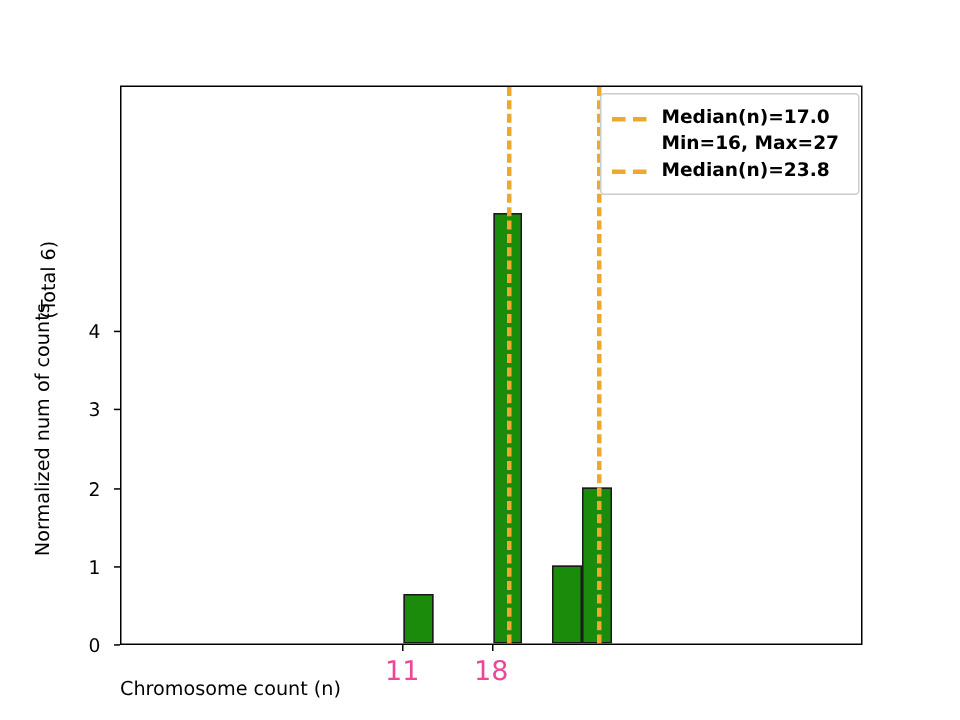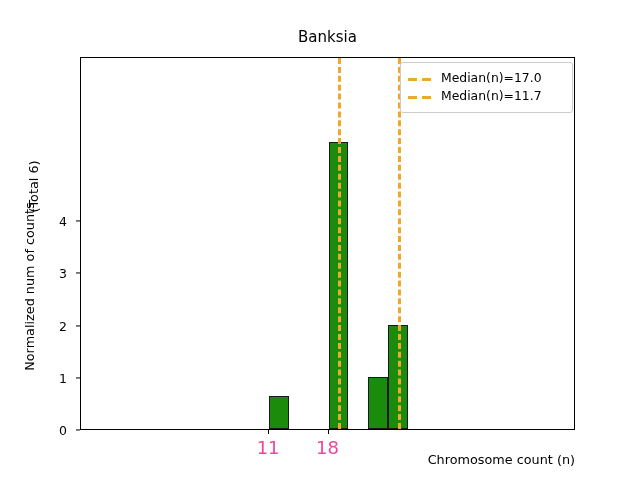--- a/index.html
+++ b/index.html
@@ -85,53 +85,52 @@
     position:absolute;top:0;width:1.1px;height:4px;background:#000;
   }
   .xtick-label{
     position:absolute;top:7px;
     font-size:18px;color:#ec4899;
     transform:translateX(-50%);
     white-space:nowrap;
   }
   #xlabel{
     position:absolute;left:80px;top:452px;width:495px;
-    text-align:right;font-size:12.8px;color:#000;
+    text-align:left;font-size:12.8px;color:#000;
     white-space:nowrap;
   }
 
   
   #legend{
     position:absolute;left:400px;top:62px;
     width:173px;
     border:0.9px solid #cccccc;
     border-radius:3px;
     background:rgba(255,255,255,0.92);
     box-sizing:border-box;
     padding:6px 7px 7px 7px;
   }
-  .legend-entry{display:flex;align-items:flex-start;margin-bottom:1px;}
+  .legend-entry{display:flex;align-items:flex-start;margin-bottom:1px;font-weight:bold;}
   .legend-swatch{
     flex:0 0 auto;width:26px;height:14px;position:relative;margin-right:7px;margin-top:3px;
   }
   .legend-swatch::before,
   .legend-swatch::after{
     content:"";position:absolute;top:6px;height:3.1px;background:#efa82e;
   }
   .legend-swatch::before{left:0;width:9px;}
   .legend-swatch::after{left:14px;width:9px;}
   .legend-text{font-size:12.4px;color:#000;line-height:1.38;}
   .legend-text div{white-space:nowrap;}
 </style>
 </head>
 <body>
 
 <div id="figure">
 
-  <div id="chart-title">Banksia</div>
 
   <div id="y-ticks">
     <div id="ylabel">Normalized num of counts</div>
     <div id="ylabel-total">(Total 6)</div>
 
     <div class="ytick-mark" style="top:373px;"></div>
     <div class="ytick-label" style="top:373px;">0</div>
 
     <div class="ytick-mark" style="top:320.8px;"></div>
     <div class="ytick-label" style="top:320.8px;">1</div>
@@ -154,26 +153,27 @@
     <div class="bar" style="left:306.9px;width:19.8px;height:104.5px;"></div>
 
     <div class="vline" style="left:257.4px;"></div>
     <div class="vline" style="left:316.8px;"></div>
 
     <div id="legend" style="position:absolute;left:319px;top:4px;">
       <div class="legend-entry">
         <span class="legend-swatch"></span>
         <span class="legend-text">
           <div>Median(n)=17.0</div>
+          <div>Min=16, Max=27</div>
         </span>
       </div>
       <div class="legend-entry">
         <span class="legend-swatch"></span>
         <span class="legend-text">
-          <div>Median(n)=11.7</div>
+          <div>Median(n)=23.8</div>
         </span>
       </div>
     </div>
   </div>
 
   <div id="x-ticks">
     <div class="xtick-mark" style="left:188.1px;"></div>
     <div class="xtick-label" style="left:188.1px;">11</div>
 
     <div class="xtick-mark" style="left:247.5px;"></div>

